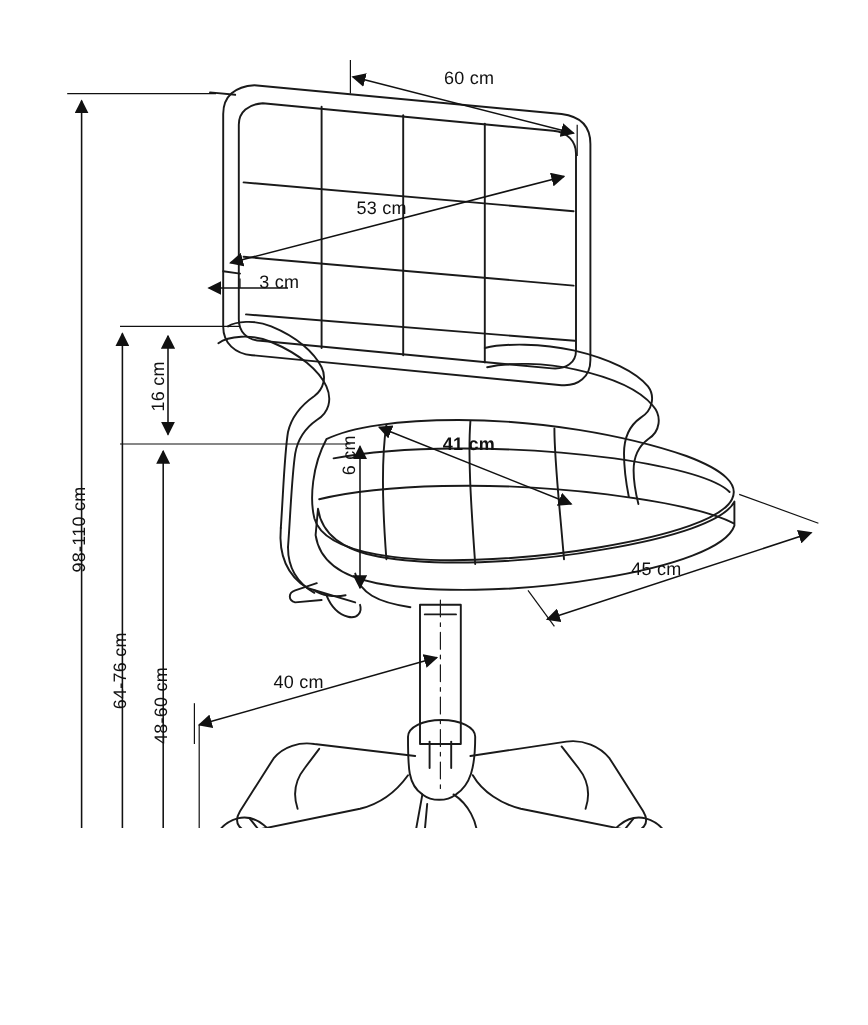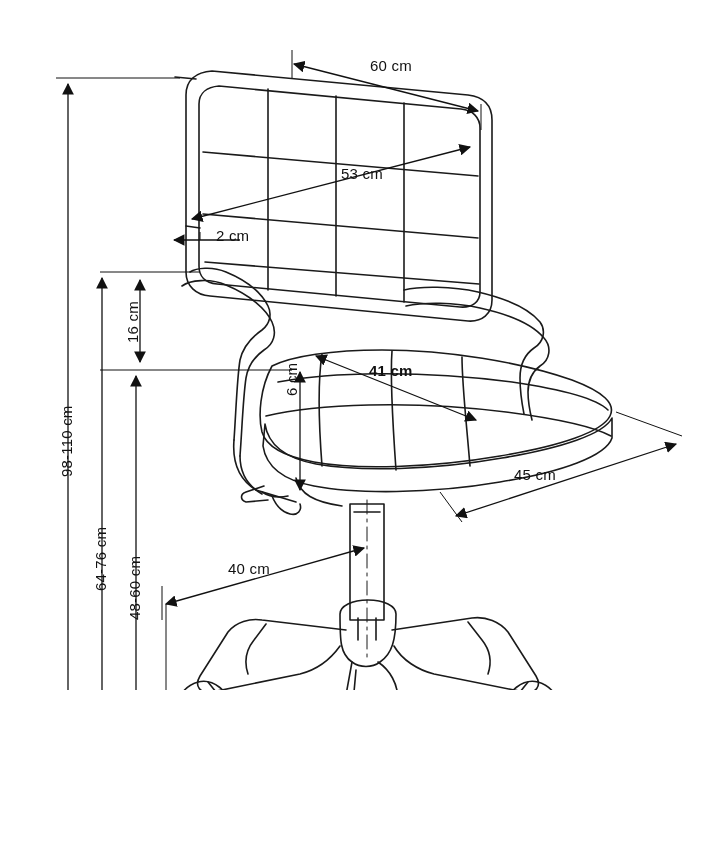--- a/index.html
+++ b/index.html
@@ -198,31 +198,31 @@
       </g>
 
       <g>
         <path d="M56 740 L176 740" stroke-width="1.3"></path>
       </g>
     </g>
   </svg>
 
   <div class="dim-label" style="left:370px; top:57px;">60 cm</div>
 
-  <div class="dim-label" style="left:297px; top:165px;margin-left:44px;">53 cm</div>
-
-  <div class="dim-label" style="left:216px; top:227px;">2 cm</div>
+  <div class="dim-label" style="left:297px; top:165px;">53 cm</div>
+
+  <div class="dim-label" style="left:216px; top:227px;">3 cm</div>
 
   <div class="dim-label rot90" style="left:124px; top:343px;">16 cm</div>
 
   <div class="dim-label rot90" style="left:283px; top:396px;">6 cm</div>
 
   <div class="dim-label" style="left:369px; top:362px;font-weight:bold;">41 cm</div>
 
-  <div class="dim-label" style="left:514px; top:466px;text-align:right;">45 cm</div>
+  <div class="dim-label" style="left:526px; top:466px;text-align:right;">45 cm</div>
 
   <div class="dim-label" style="left:228px; top:560px;">40 cm</div>
 
   <div class="dim-label rot90" style="left:58px; top:477px;">98-110 cm</div>
 
   <div class="dim-label rot90" style="left:92px; top:591px;">64-76 cm</div>
 
   <div class="dim-label rot90" style="left:126px; top:620px;">48-60 cm</div>
 
 </div>

